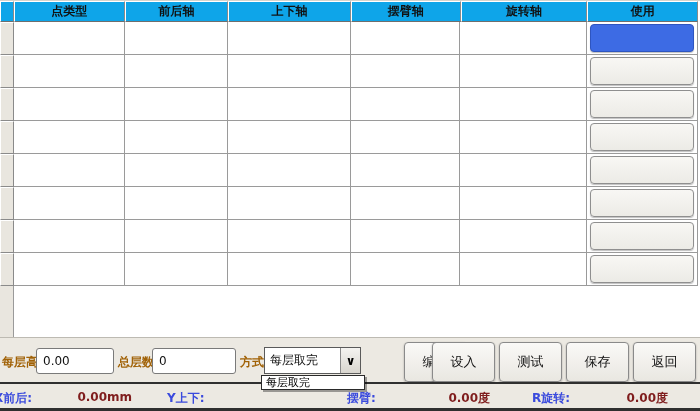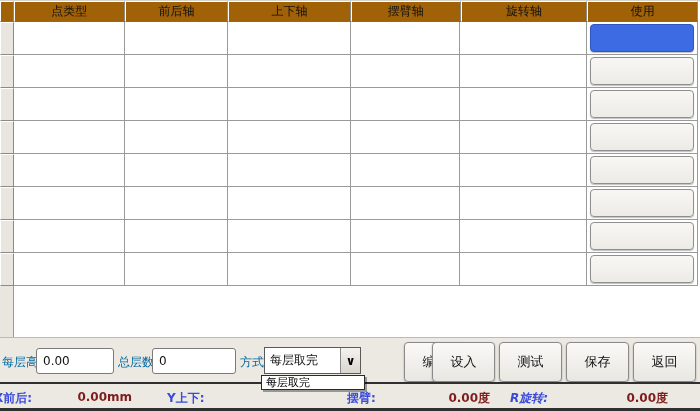--- a/index.html
+++ b/index.html
@@ -6,39 +6,39 @@
   html,body { width:700px; height:411px; overflow:hidden; }
   body { position:relative; background:#ece9e2; font-size:12px; }
 
   
   .table-wrap { position:absolute; left:0; top:0; width:700px; height:337px; background:#fff; border-top:1px solid #d6d3cc; }
   .trow { display:flex; width:698px; }
   .cell { border-right:1px solid #9a9a9a; border-bottom:1px solid #9a9a9a;
           display:flex; align-items:center; justify-content:center; background:#fff; overflow:hidden; }
   .c0{width:14px}.c1{width:116px}.c2{width:107px}.c3{width:128px}.c4{width:114px}.c5{width:132px}.c6{width:115px}
   .hdr { height:21px; }
-  .hdr .cell { background:#a16207; border:1px solid; border-color:#ffffff #8a8a8a #6e6e6e #ffffff;
-               font-weight:normal; font-size:12px; color:#111; }
+  .hdr .cell { background:#0ea5e9; border:1px solid; border-color:#ffffff #8a8a8a #6e6e6e #ffffff;
+               font-weight:bold; font-size:12px; color:#111; }
   .drow { height:33px; }
   .rownum { background:#e9e6df; border:1px solid; border-color:#ffffff #8a8a8a #8a8a8a #ffffff;
             font-size:10px; color:#222; cursor:default; }
   .pname { font-weight:bold; font-size:12px; color:#111; }
   .val { font-size:12px; color:#111; }
   .use-cell { padding:2px 3px; }
   .use-btn { width:100%; height:28px; border-radius:4px; font-size:12px;
              border:1px solid #8f8f8f; background:linear-gradient(#f8f7f4,#ecebe6);
              color:#111; cursor:pointer; box-shadow:0 1px 1px rgba(0,0,0,.25); }
   .use-btn.on { background:#3d6be4; border-color:#2e55c0; color:#fff; }
   .left-strip { position:absolute; left:0; top:286px; width:14px; height:51px;
                 background:#e9e6df; border-right:1px solid #9a9a9a; }
 
   
   .controls { position:absolute; left:0; top:337px; width:700px; height:45px; background:#ece9e2;
               border-top:1px solid #bdbab2; }
-  .ctl-label { position:absolute; top:16px; font-size:12px; font-weight:normal; color:#0369a1; }
+  .ctl-label { position:absolute; top:16px; font-size:12px; font-weight:bold; color:#a16207; }
   .ctl-input { position:absolute; top:10px; height:26px; background:#fff; border:1px solid #7a7a7a;
                border-radius:3px; font-size:12px; padding:0 6px; color:#111; }
   .mode-select { position:absolute; left:264px; top:9px; width:97px; height:27px; background:#fff;
                  border:1px solid #5a5a5a; display:flex; cursor:pointer; }
   .mode-text { flex:1; display:flex; align-items:center; padding-left:5px; font-size:12px; color:#111; }
   .mode-arrow { width:20px; border-left:1px solid #8a8a8a; background:linear-gradient(#f4f3f0,#d9d6cf);
                 display:flex; align-items:center; justify-content:center; font-weight:bold; font-size:12px; color:#000; }
   .act-btn { position:absolute; top:4px; width:63px; height:40px; border-radius:4px;
              border:1px solid #8a8a8a; background:linear-gradient(#faf9f7,#e9e7e1);
              font-size:13px; color:#111; cursor:pointer; box-shadow:0 1px 2px rgba(0,0,0,.3); }
@@ -188,16 +188,16 @@
     <div class="dd-item">每层取完</div>
   </div>
 
 <div class="sep-top"></div>
 <div class="statusbar">
     <span class="st-label" style="left: -6px;">X前后:</span>
     <span class="st-value" style="left: 60px; width: 72px; text-align: right;">0.00mm</span>
     <span class="st-label" style="left: 167px;">Y上下:</span>
     <span class="st-label" style="left: 347px;">摆臂:</span>
     <span class="st-value" style="left: 420px; width: 70px; text-align: right;">0.00度</span>
-    <span class="st-label" style="left: 510px; font-style: italic;">R旋转:</span>
+    <span class="st-label" style="left: 532px;">R旋转:</span>
     <span class="st-value" style="left: 598px; width: 70px; text-align: right;">0.00度</span>
   </div>
 <div class="sep-bot"></div>
 
 </body></html>

